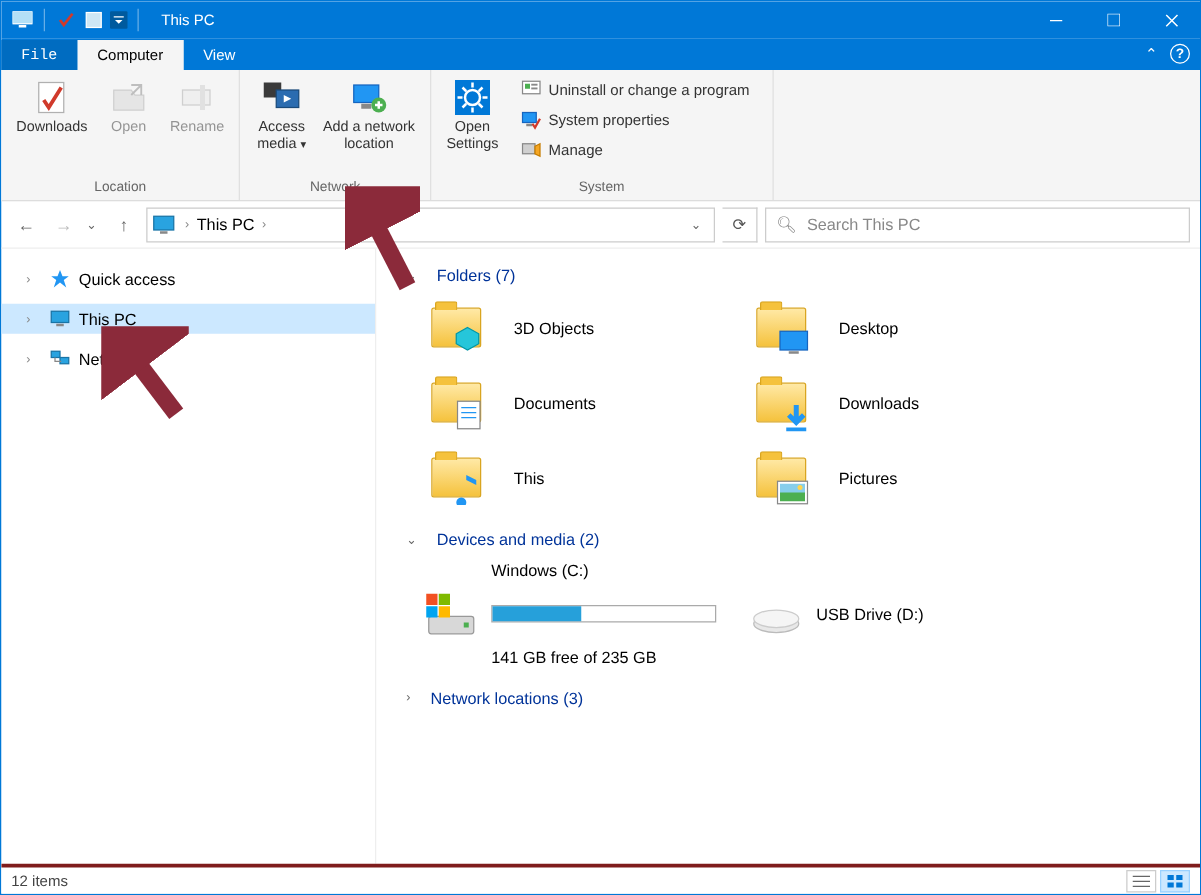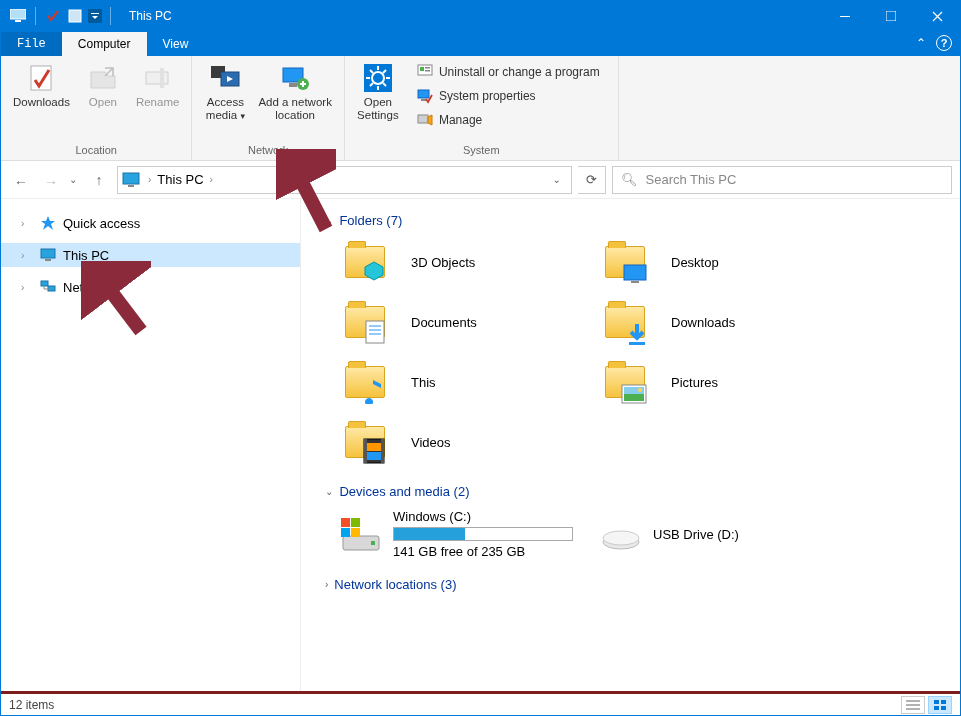--- a/index.html
+++ b/index.html
@@ -55,31 +55,31 @@
 .nav-pane { width:300px; border-right:1px solid #eee; padding:12px 0; font-size:13px; overflow:auto; }
 .tree-item { display:flex; align-items:center; gap:6px; padding:3px 8px 3px 20px; }
 .tree-item.selected { background:#cce8ff; }
 .tree-exp { width:12px; color:#888; font-size:10px; }
 .tree-icn { width:18px; height:18px; display:flex; align-items:center; justify-content:center; }
 .tree-gap { height:8px; }
 
 .content { flex:1; overflow:auto; padding:10px 20px 20px 18px; position:relative; }
 .content::-webkit-scrollbar { width:16px; }
 .content::-webkit-scrollbar-thumb { background:#ccc; }
-.section-hdr { color:#003399; font-size:13px; padding:4px 0 4px 6px; display:flex; align-items:center; gap:6px; }
+.section-hdr { color:#003399; font-size:13px; padding:4px 0 4px 6px; display:flex; align-items:center; gap:16px; }
 .section-hdr .chev { font-size:10px; color:#666; }
 .grid { display:grid; grid-template-columns: repeat(2, 250px); gap:12px 10px; padding:6px 0 14px 20px; }
 .item { display:flex; align-items:center; gap:24px; font-size:13px; padding:2px 4px; }
 .item .big-icn { width:44px; height:44px; display:flex; align-items:center; justify-content:center; position:relative; }
 .item .meta { display:flex; flex-direction:column; gap:2px; }
 
 .drives-grid { display:grid; grid-template-columns: repeat(2, 250px); gap:12px 10px; padding:6px 0 14px 20px; }
 .drive { display:flex; align-items:center; gap:10px; font-size:13px; }
 .drive .d-icn { width:44px; height:44px; display:flex; align-items:center; justify-content:center; }
-.drive .d-meta { display:flex; flex-direction:column; gap:3px; }
+.drive .d-meta { display:flex; flex-direction:column; gap:20px; }
 .drive .bar { width:180px; height:14px; border:1px solid #aaa; background:#fff; position:relative; }
 .drive .bar-fill { position:absolute; left:0; top:0; bottom:0; background:#26a0da; }
 
 
 .statusbar { position:absolute; bottom:0; left:0; right:0; height:24px; border-top:3px solid #7f1d1d; display:flex; align-items:center; font-size:12px; color:#444; padding:0 8px; background:#fff; }
 .statusbar .spc { flex:1; }
 .view-btn { width:24px; height:18px; border:1px solid #ccc; margin-left:3px; display:flex; align-items:center; justify-content:center; }
 .view-btn.active { background:#cce8ff; border-color:#99d1ff; }
 
 
@@ -408,35 +408,20 @@
               <rect x="1" y="1" width="24" height="18" fill="#fff" stroke="#888"></rect>
               <rect x="3" y="9" width="20" height="8" fill="#4caf50"></rect>
               <rect x="3" y="3" width="20" height="7" fill="#87ceeb"></rect>
               <circle cx="19" cy="6" r="2" fill="#ffd54f"></circle>
             </svg>
           </div>
         <div class="meta">
             <span>Pictures</span>
           </div>
       </div>
-      <div class="item">
-        <div class="big-icn">
-            <div class="folder"></div>
-            <svg style="position:absolute;bottom:0;right:2px" width="22" height="26" viewBox="0 0 22 26">
-              <rect x="1" y="1" width="20" height="24" fill="#333" stroke="#000"></rect>
-              <rect x="4" y="5" width="14" height="8" fill="#ff9800"></rect>
-              <rect x="4" y="14" width="14" height="8" fill="#2196f3"></rect>
-              <rect x="1" y="1" width="3" height="24" fill="#555"></rect>
-              <rect x="18" y="1" width="3" height="24" fill="#555"></rect>
-            </svg>
-          </div>
-        <div class="meta">
-            <span>Videos</span>
-          </div>
-      </div>
     </div>
 
     <div class="section-hdr">
       <span class="chev">⌄</span>
       <span><span>Devices and media</span> (<span>2</span>)</span>
     </div>
     <div class="drives-grid">
       <div class="drive">
         <div class="d-icn">
           <svg width="44" height="44" viewBox="0 0 44 44">

